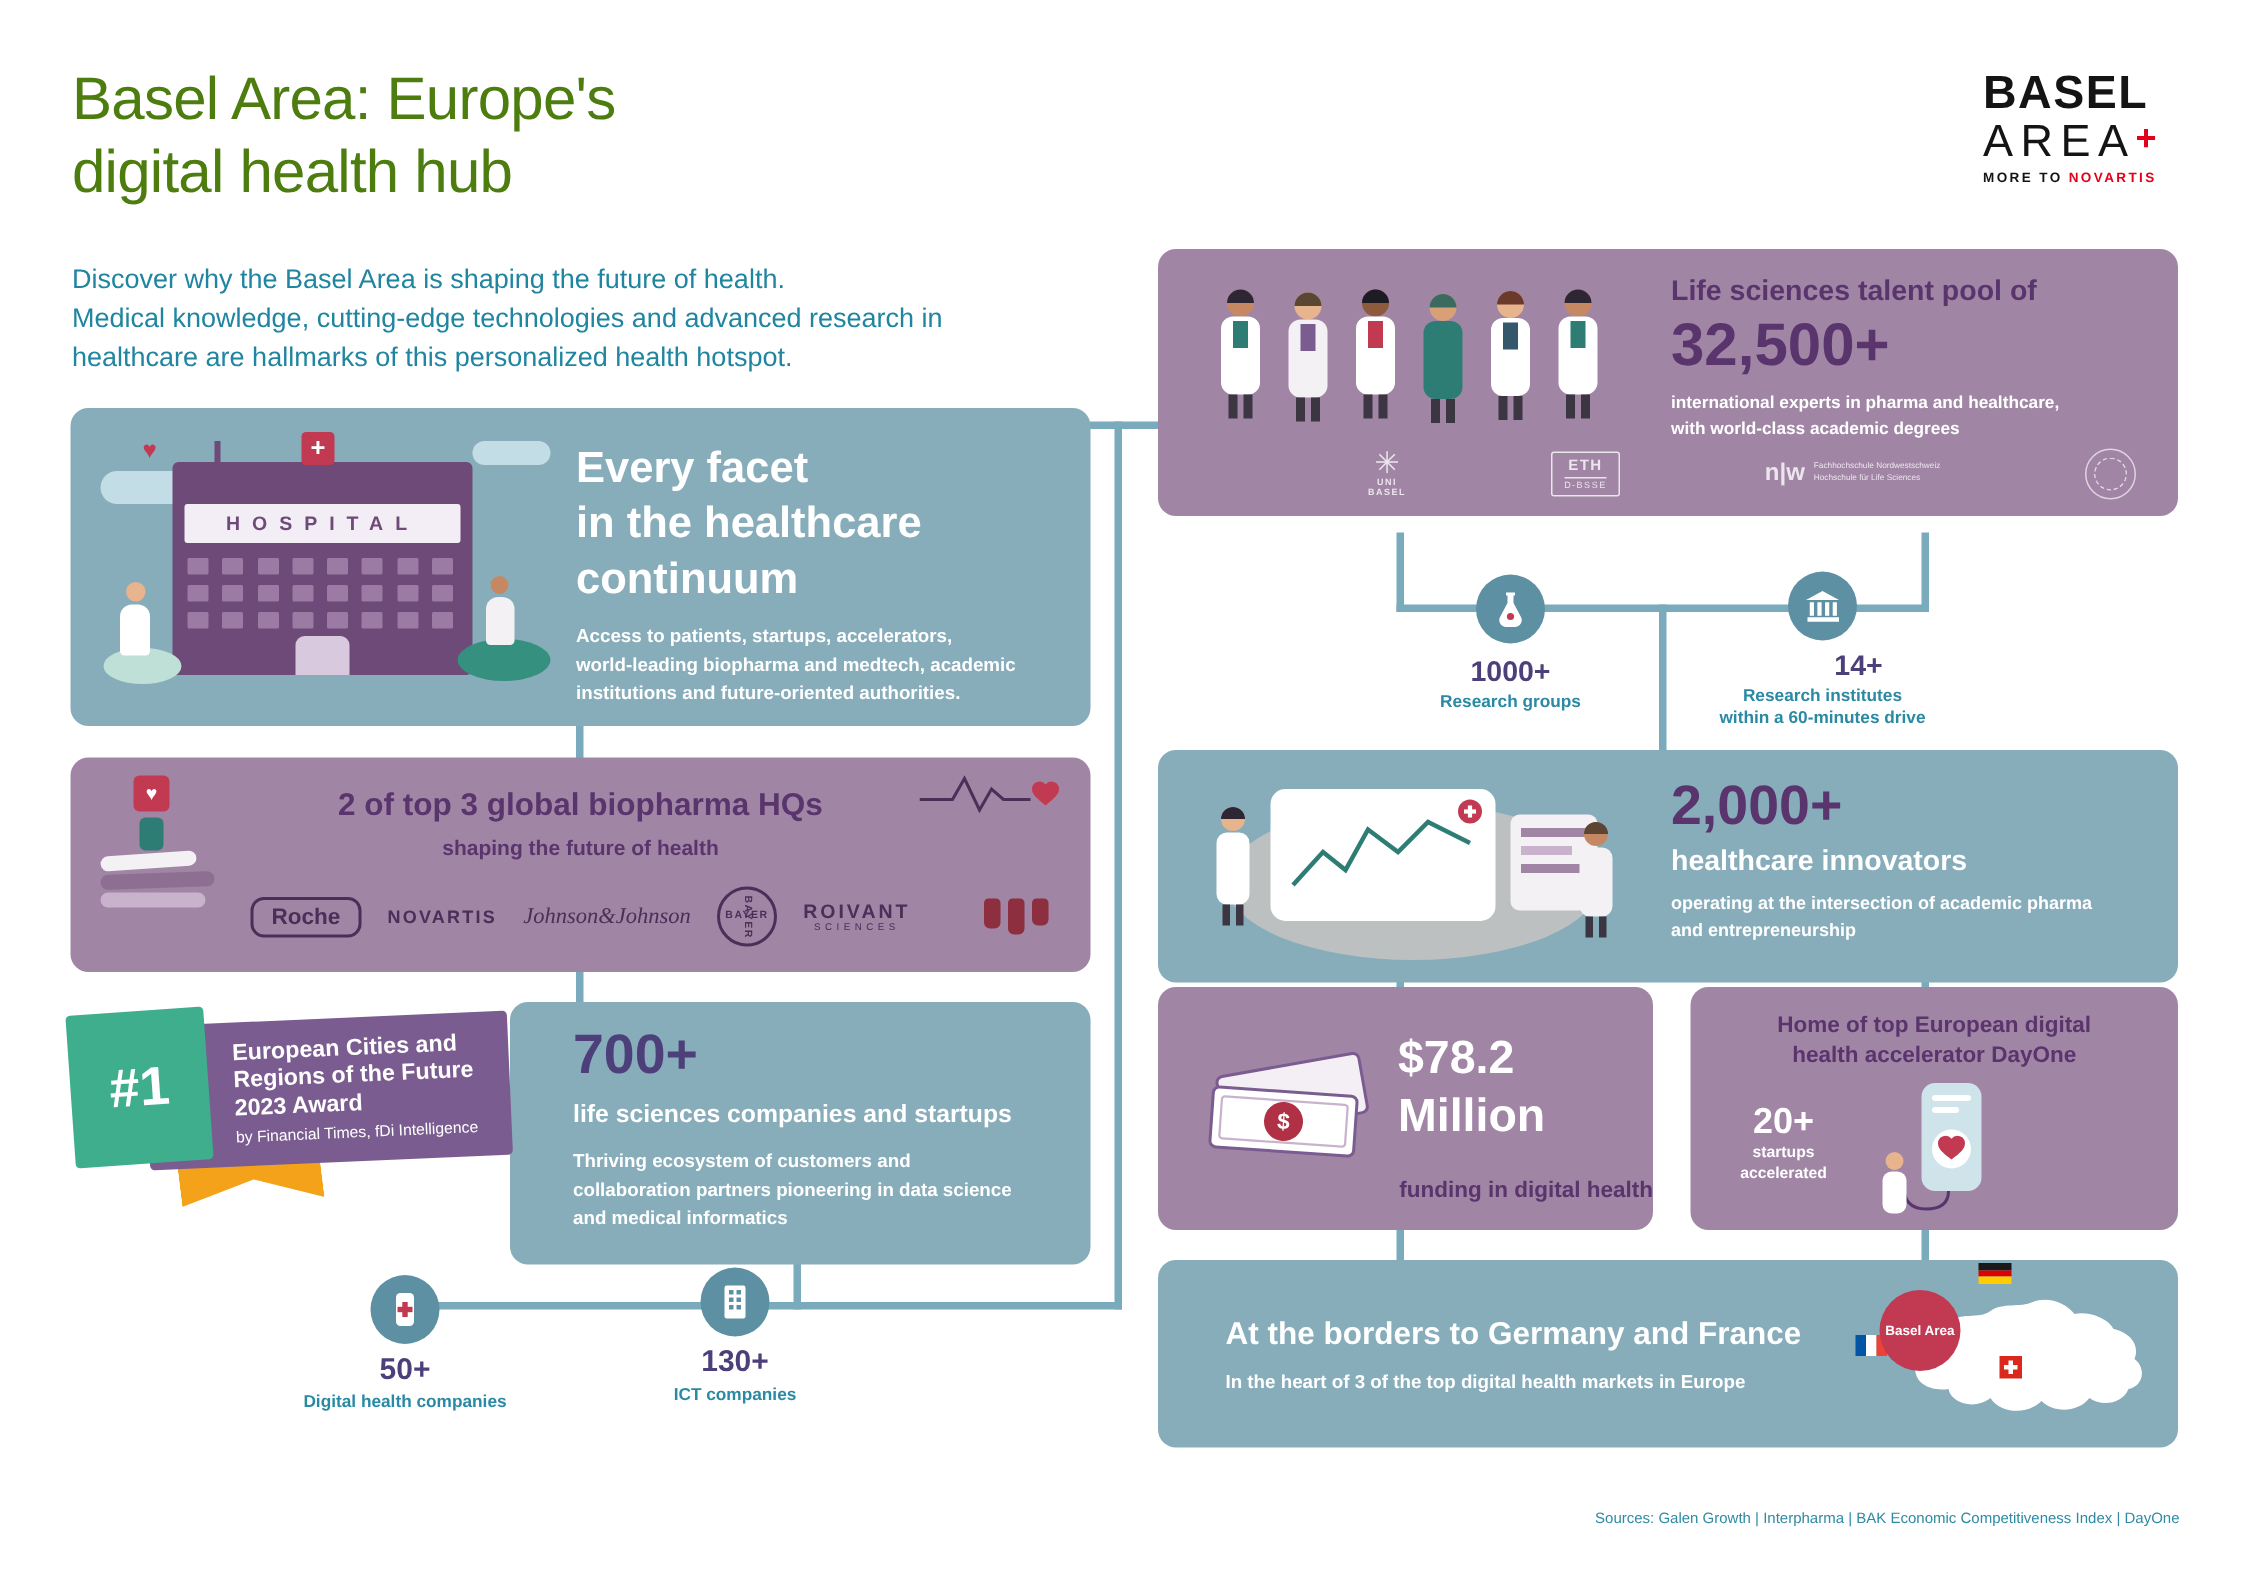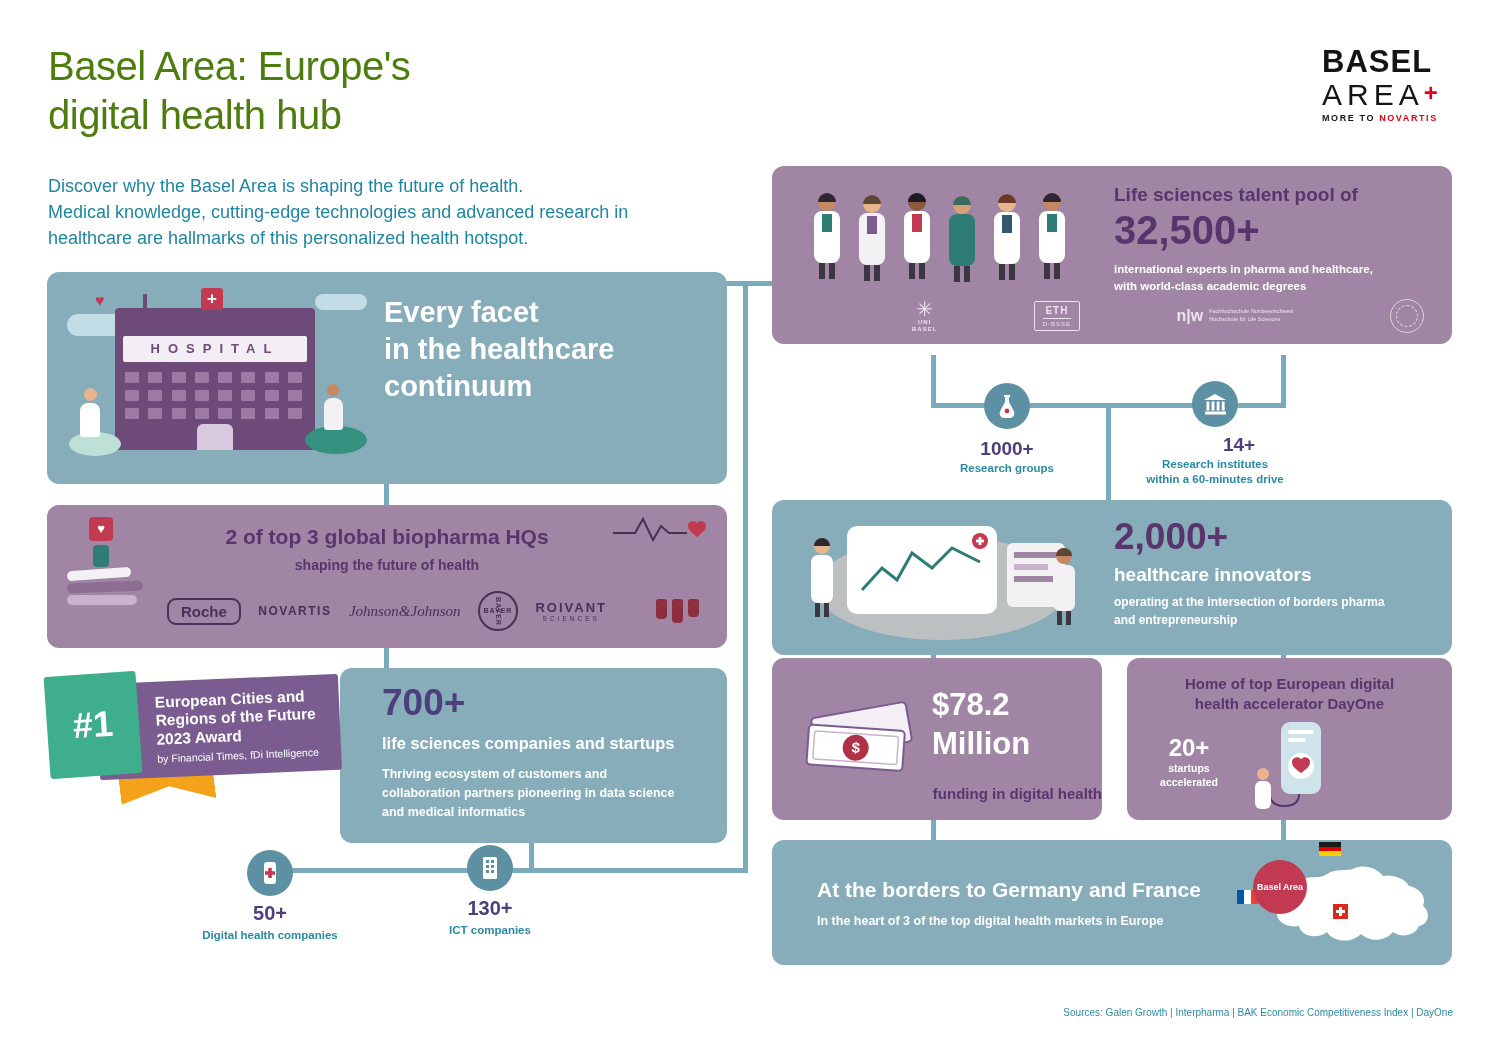--- a/index.html
+++ b/index.html
@@ -101,20 +101,23 @@
       <div style="width:20px;height:34px;background:#fff;border-radius:8px 8px 3px 3px;margin:2px auto 0"></div>
     </div>
     <div class="abs" style="left:255px;top:92px;width:22px;height:60px">
       <div style="width:12px;height:12px;border-radius:50%;background:#c68863;margin:0 auto"></div>
       <div style="width:19px;height:32px;background:#f4f1f5;border-radius:8px 8px 3px 3px;margin:2px auto 0"></div>
     </div>
   </div>
   <div class="abs pre w" style="left:337px;top:22px;font-size:29px;font-weight:800;line-height:1.28">Every facet
 in the healthcare
 continuum</div>
+  <div class="abs pre w" style="left:337px;top:143px;font-size:12.5px;font-weight:700;line-height:1.5">Access to patients, startups, accelerators,
+world-leading biopharma and medtech, academic
+institutions and future-oriented authorities.</div>
 </div>
 
 <div class="card purple" style="left:47px;top:505px;width:680px;height:143px">
   <div class="abs" style="left:20px;top:12px;width:90px;height:120px">
     <div style="width:24px;height:24px;background:#c23a52;border-radius:4px;color:#fff;text-align:center;line-height:24px;font-size:13px;margin-left:22px">♥</div>
     <div style="width:16px;height:22px;background:#2e7d74;border-radius:4px;margin:4px 0 2px 26px"></div>
     <div style="width:64px;height:10px;background:#f4f1f5;border-radius:5px;transform:rotate(-4deg)"></div>
     <div style="width:76px;height:10px;background:#8d6f92;border-radius:5px;margin-top:3px;transform:rotate(-2deg)"></div>
     <div style="width:70px;height:10px;background:#c9b3cc;border-radius:5px;margin-top:3px"></div>
   </div>
@@ -309,21 +312,21 @@
     <g transform="translate(272,40)">
       <circle cx="0" cy="8" r="8" fill="#c68863"></circle>
         <path d="M-8,8a8 8 0 0 1 16 0h-16z" fill="#5a4632"></path>
       <rect x="-11" y="17" width="22" height="46" rx="7" fill="#f4f1f5"></rect>
       <rect x="-7" y="63" width="5" height="14" fill="#3b3642"></rect>
         <rect x="2" y="63" width="5" height="14" fill="#3b3642"></rect>
     </g>
   </svg>
   <div class="abs dp" style="left:342px;top:16px;font-size:37px;font-weight:800">2,000+</div>
   <div class="abs w" style="left:342px;top:64px;font-size:19px;font-weight:800">healthcare innovators</div>
-  <div class="abs pre w" style="left:342px;top:93px;font-size:12px;font-weight:700;line-height:1.5">operating at the intersection of borders pharma
+  <div class="abs pre w" style="left:342px;top:93px;font-size:12px;font-weight:700;line-height:1.5">operating at the intersection of academic pharma
 and entrepreneurship</div>
 </div>
 
 <div class="card purple" style="left:772px;top:658px;width:330px;height:162px">
   <svg class="abs" style="left:28px;top:30px" width="125" height="100" viewBox="0 0 125 100">
     <g transform="rotate(-10 60 45)">
       <rect x="14" y="22" width="96" height="40" rx="4" fill="#f4eef5" stroke="#7a5c90" stroke-width="2"></rect>
     </g>
     <g transform="rotate(4 60 55)">
       <rect x="8" y="40" width="96" height="40" rx="4" fill="#ffffff" stroke="#7a5c90" stroke-width="2"></rect>

